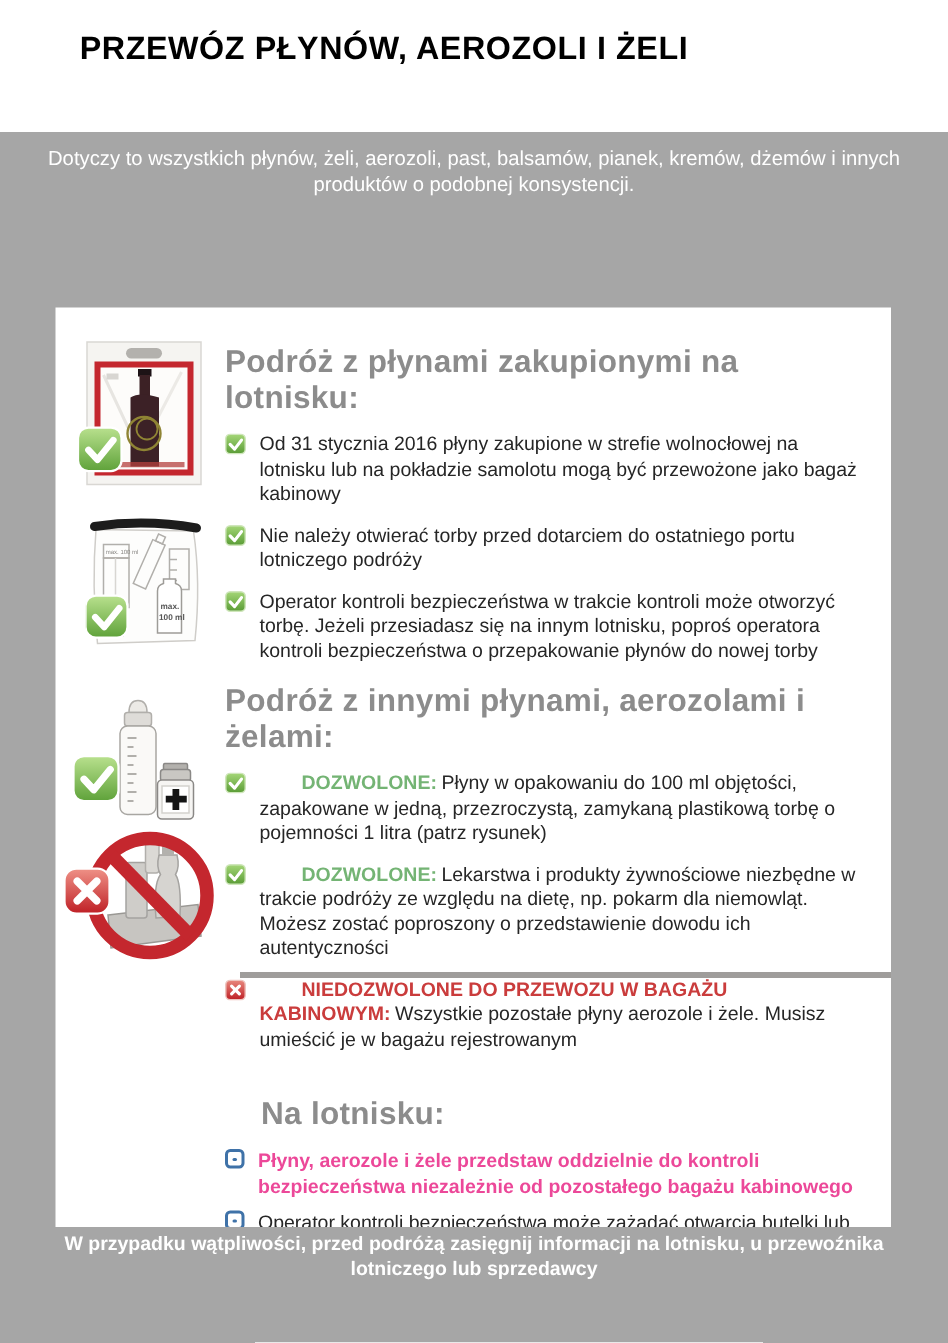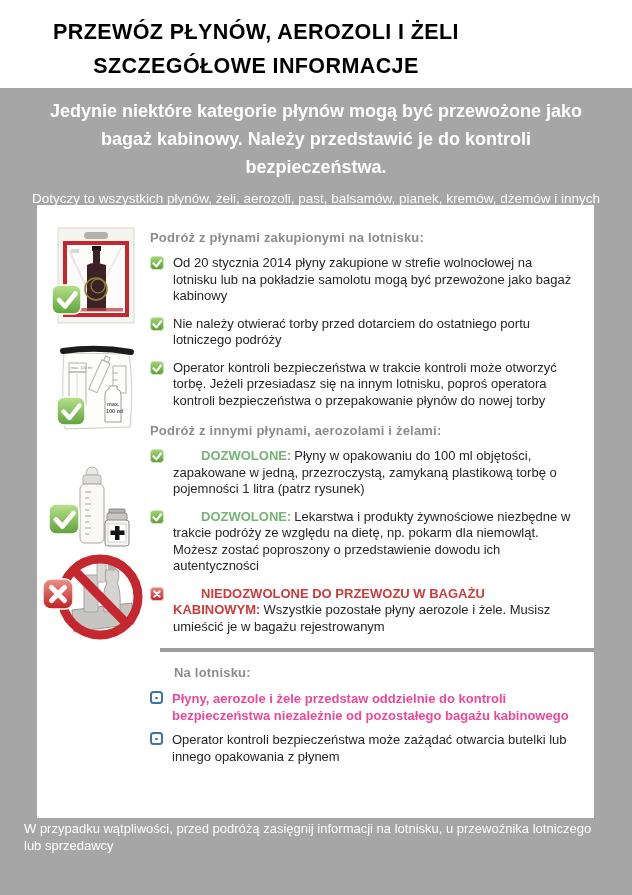--- a/index.html
+++ b/index.html
@@ -19,21 +19,21 @@
   .gray-zone { position:absolute; left:0; top:88px; width:632px; height:807px; background:#a6a6a6; }
 
   .banner { position:absolute; left:0; top:88px; width:632px; text-align:center; color:#fff; }
   .banner-headline { font-size:18px; line-height:28px; font-weight:bold; padding:9px 30px 0; }
   .banner-subtext  { font-size:13.5px; line-height:17px; padding:9px 18px 0; }
 
   
   .card { position:absolute; left:37px; top:205px; width:557px; height:613px; background:#fff; overflow:hidden; }
   .content { position:absolute; left:113px; top:0; width:428px; }
 
-  .section-heading { font-size:13px; font-weight:bold; color:#8c8c8c; letter-spacing:.2px; margin-bottom:10px; }
+  .section-heading { font-size:21px; font-weight:bold; color:#8c8c8c; letter-spacing:.2px; margin-bottom:10px; }
   .s1 .section-heading { margin-top:25px; }
   .s2 .section-heading { margin-top:14px; }
   .s3 .section-heading { margin-top:30px;margin-left:24px; }
 
   .item { display:flex; gap:9px; margin-bottom:11px; }
   .item-text { font-size:13px; line-height:16.5px; color:#262626; width:412px; }
   .s3 .item { margin-bottom:7px; }
   .s3 .item-text { line-height:17px; }
   .emph .item-text { font-weight:bold; color:#ec4899; }
 
@@ -50,38 +50,36 @@
 
   
   .figs { position:absolute; left:0; top:0; width:113px; height:613px; }
   .fig { position:absolute; }
   .fig1 { left:14px; top:21px; }
   .fig2 { left:20px; top:137px; }
   .fig3 { left:10px; top:257px; }
   .fig4 { left:5px; top:343px; }
 
   
-  .page-footer { position:absolute; left:0; top:821px; width:632px; text-align:left; color:#fff; font-weight:normal; font-size:13px; line-height:16.5px; padding:0 24px; }
+  .page-footer { position:absolute; left:0; top:821px; width:632px; text-align:center; color:#fff; font-weight:bold; font-size:13px; line-height:16.5px; padding:0 24px; }
 </style>
 </head>
 <body>
 
 <div class="corner-mark"></div>
 
 <header class="page-header">
   <h1>
     <span>PRZEWÓZ PŁYNÓW, AEROZOLI I ŻELI</span><br>
-    <span>SZCZEGÓŁOWE INFORMACJE</span>
   </h1>
 </header>
 
 <div class="gray-zone"></div>
 
 <div class="banner">
-  <p class="banner-headline">Jedynie niektóre kategorie płynów mogą być przewożone jako bagaż kabinowy. Należy przedstawić je do kontroli bezpieczeństwa.</p>
   <p class="banner-subtext">Dotyczy to wszystkich płynów, żeli, aerozoli, past, balsamów, pianek, kremów, dżemów i innych produktów o podobnej konsystencji.</p>
 </div>
 
 <div class="card">
 
   <div class="figs">
 
     <svg class="fig fig1" width="90" height="103" viewBox="0 0 90 103">
       <defs>
         <linearGradient id="g1" x1="0" y1="0" x2="0" y2="1">
@@ -200,21 +198,21 @@
         <svg class="icon" viewBox="0 0 14 14">
             <defs>
               <linearGradient id="c1" x1="0" y1="0" x2="0" y2="1">
                 <stop offset="0" stop-color="#a4d677"></stop>
                 <stop offset="1" stop-color="#5a9c36"></stop>
               </linearGradient>
             </defs>
             <rect x="0.5" y="0.5" width="13" height="13" rx="3" fill="url(#c1)" stroke="#cfe6bb"></rect>
             <path d="M3.4 7.2 l3 3.2 l4.6 -6" fill="none" stroke="#fff" stroke-width="2.1" stroke-linecap="round" stroke-linejoin="round"></path>
           </svg>
-        <p class="item-text">Od 20 stycznia 2014 płyny zakupione w strefie wolnocłowej na lotnisku lub na pokładzie samolotu mogą być przewożone jako bagaż kabinowy</p>
+        <p class="item-text">Od 31 stycznia 2016 płyny zakupione w strefie wolnocłowej na lotnisku lub na pokładzie samolotu mogą być przewożone jako bagaż kabinowy</p>
       </div>
 
 
       <div class="item">
         <svg class="icon" viewBox="0 0 14 14">
             <rect x="0.5" y="0.5" width="13" height="13" rx="3" fill="url(#c1)" stroke="#cfe6bb"></rect>
             <path d="M3.4 7.2 l3 3.2 l4.6 -6" fill="none" stroke="#fff" stroke-width="2.1" stroke-linecap="round" stroke-linejoin="round"></path>
           </svg>
         <p class="item-text">Nie należy otwierać torby przed dotarciem do ostatniego portu lotniczego podróży</p>
       </div>

